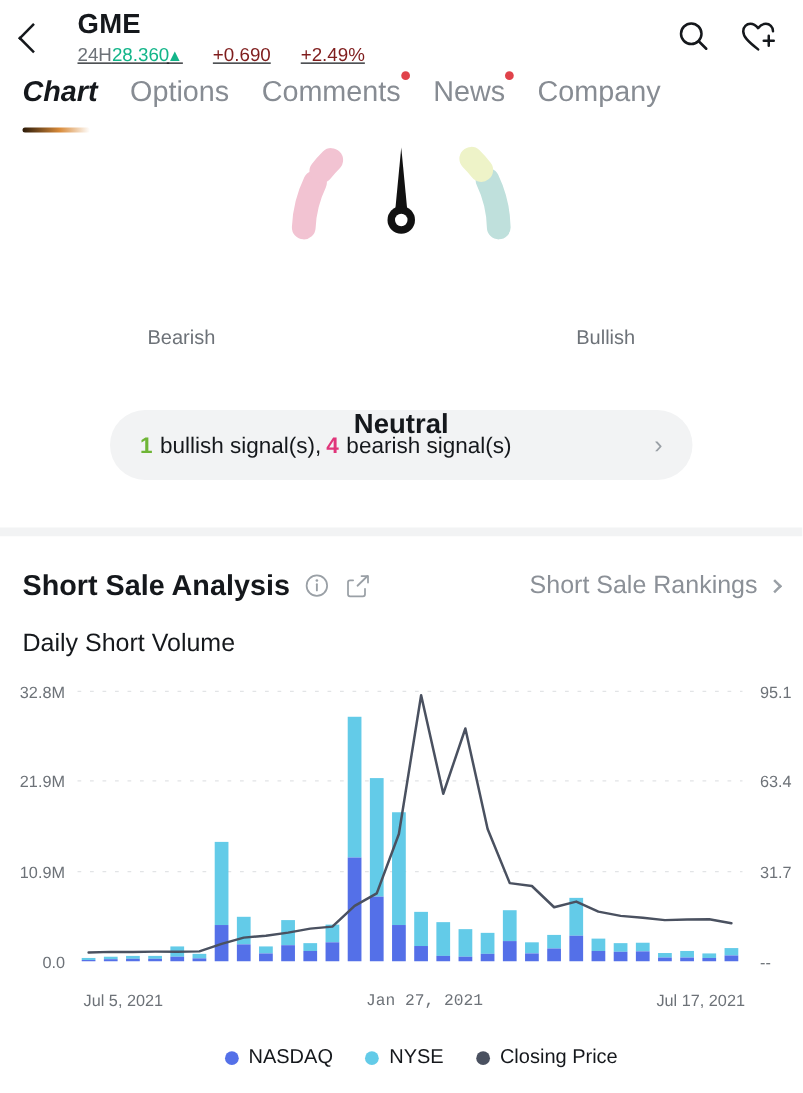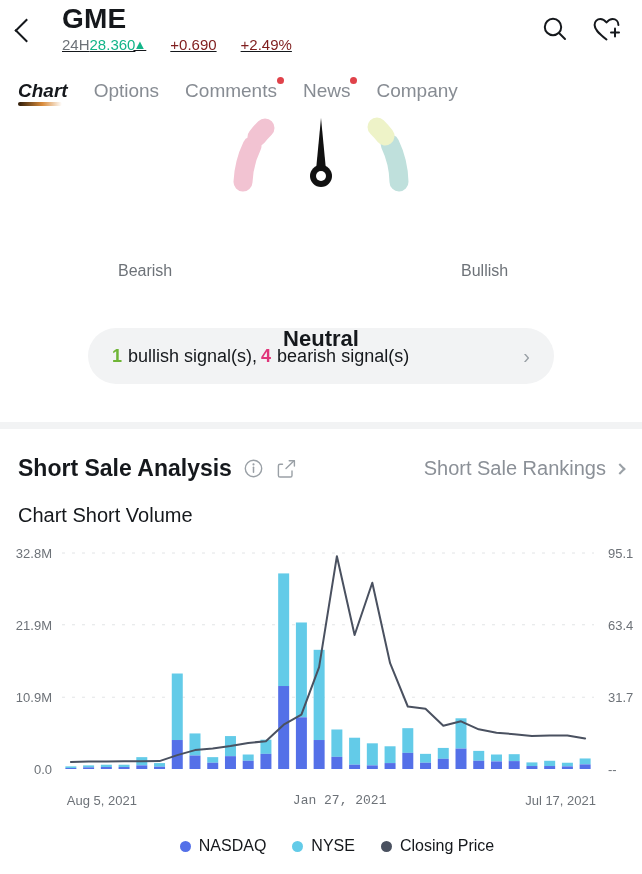--- a/index.html
+++ b/index.html
@@ -26,21 +26,21 @@
     margin-top: 2px;
   }
   .chev-left {
     width: 17px; height: 17px;
     border-left: 2.6px solid #15181c;
     border-bottom: 2.6px solid #15181c;
     transform: rotate(45deg);
   }
   .ticker-block { flex: 1 1 auto; padding-left: 4px; }
   .ticker-sym {
-    font-size: 28px; font-weight: bold; letter-spacing: .2px;
+    font-size: 22px; font-weight: bold; letter-spacing: .2px;
     line-height: 26px; color: #15181c;
   }
   .ticker-quote {
     margin-top: 3px;
     font-size: 15px; line-height: 19px;
     display: flex; align-items: flex-start; gap: 0;
     white-space: nowrap;
     text-decoration: underline;
   }
   .q-24h { color: #6d7278; }
@@ -56,23 +56,23 @@
 
   
   .tabs {
     display: flex; align-items: flex-end;
     padding: 6px 18px 0 18px;
     gap: 26px;
     height: 44px;
   }
   .tab {
     position: relative;
-    font-size: 19px;
+    font-size: 23px;
     color: #878c93;
-    padding-bottom: 4px;
+    padding-bottom: 19px;
     cursor: pointer;
     white-space: nowrap;
   }
   .tab.active {
     color: #15181c; font-weight: bold; font-style: italic;
   }
   .tab.active::after {
     content: "";
     position: absolute; left: 0; right: 6px; bottom: 0;
     height: 4px; border-radius: 2px;
@@ -260,21 +260,21 @@
       <path d="M9 9.6 L17 1.8" fill="none" stroke="#9aa0a6" stroke-width="1.4" stroke-linecap="round"></path>
       <path d="M12.2 1.8 H17.4 V7" fill="none" stroke="#9aa0a6" stroke-width="1.4" stroke-linecap="round" stroke-linejoin="round"></path>
     </svg>
   </div>
   <div class="ss-right">
     <span>Short Sale Rankings</span>
     <span class="chev-r"></span>
   </div>
 </div>
 
-<div class="ss-sub">Chart Short Volume</div>
+<div class="ss-sub">Daily Short Volume</div>
 
 <div class="chart-area">
   <svg class="chart-svg" id="chart-svg" width="642" height="250" viewBox="0 0 642 250">
       <line x1="62" y1="12" x2="594" y2="12" stroke="#e2e4e6" stroke-width="1" stroke-dasharray="3 7"></line>
       <text x="52" y="17" text-anchor="end" fill="#6d7278" font-size="13" font-family="&quot;Liberation Sans&quot;, sans-serif">32.8M</text>
       <text x="608" y="17" text-anchor="start" fill="#6d7278" font-size="13" font-family="&quot;Liberation Sans&quot;, sans-serif">95.1</text>
       <line x1="62" y1="83.78048780487805" x2="594" y2="83.78048780487805" stroke="#e2e4e6" stroke-width="1" stroke-dasharray="3 7"></line>
       <text x="52" y="88.78048780487805" text-anchor="end" fill="#6d7278" font-size="13" font-family="&quot;Liberation Sans&quot;, sans-serif">21.9M</text>
       <text x="608" y="88.78048780487805" text-anchor="start" fill="#6d7278" font-size="13" font-family="&quot;Liberation Sans&quot;, sans-serif">63.4</text>
       <line x1="62" y1="156.21951219512195" x2="594" y2="156.21951219512195" stroke="#e2e4e6" stroke-width="1" stroke-dasharray="3 7"></line>
@@ -340,21 +340,21 @@
       <rect x="544.1693333333333" y="225.03658536585365" width="10.994666666666667" height="2.9634146341463463" fill="#5470e8"></rect>
       <rect x="561.9026666666666" y="221.7439024390244" width="10.994666666666667" height="3.621951219512198" fill="#63cbe8"></rect>
       <rect x="561.9026666666666" y="225.3658536585366" width="10.994666666666667" height="2.6341463414634063" fill="#5470e8"></rect>
       <rect x="579.636" y="217.46341463414635" width="10.994666666666667" height="5.926829268292664" fill="#63cbe8"></rect>
       <rect x="579.636" y="223.390243902439" width="10.994666666666667" height="4.6097560975609895" fill="#5470e8"></rect>
       <path d="M 70.9 221.0 L 88.6 220.5 L 106.3 220.5 L 124.1 220.3 L 141.8 220.3 L 159.5 220.1 L 177.3 214.1 L 195.0 209.1 L 212.7 207.6 L 230.5 205.1 L 248.2 201.9 L 265.9 200.3 L 283.7 183.7 L 301.4 173.7 L 319.1 126.2 L 336.9 15.2 L 354.6 94.0 L 372.3 41.8 L 390.1 122.2 L 407.8 165.5 L 425.5 167.8 L 443.3 184.8 L 461.0 180.3 L 478.7 188.3 L 496.5 191.7 L 514.2 193.2 L 531.9 195.1 L 549.7 194.6 L 567.4 194.4 L 585.1 197.6" fill="none" stroke="#4a5160" stroke-width="2" stroke-linejoin="round" stroke-linecap="round"></path>
     </svg>
 </div>
 
 <div class="xlabels">
-  <div class="xlab" id="xl0" style="left: 66.8667px;">Aug 5, 2021</div>
+  <div class="xlab" id="xl0" style="left: 66.8667px;">Jul 5, 2021</div>
   <div class="xlab" id="xl1" style="left: 292.867px; font-family: Liberation Mono, monospace;">Jan 27, 2021</div>
   <div class="xlab" id="xl2" style="left: auto; right: 46px;">Jul 17, 2021</div>
 </div>
 
 <div class="legend">
   <div class="lg-item">
     <span class="lg-dot" id="lgd0" style="background: rgb(84, 112, 232);"></span>
     <span>NASDAQ</span>
   </div>
   <div class="lg-item">

